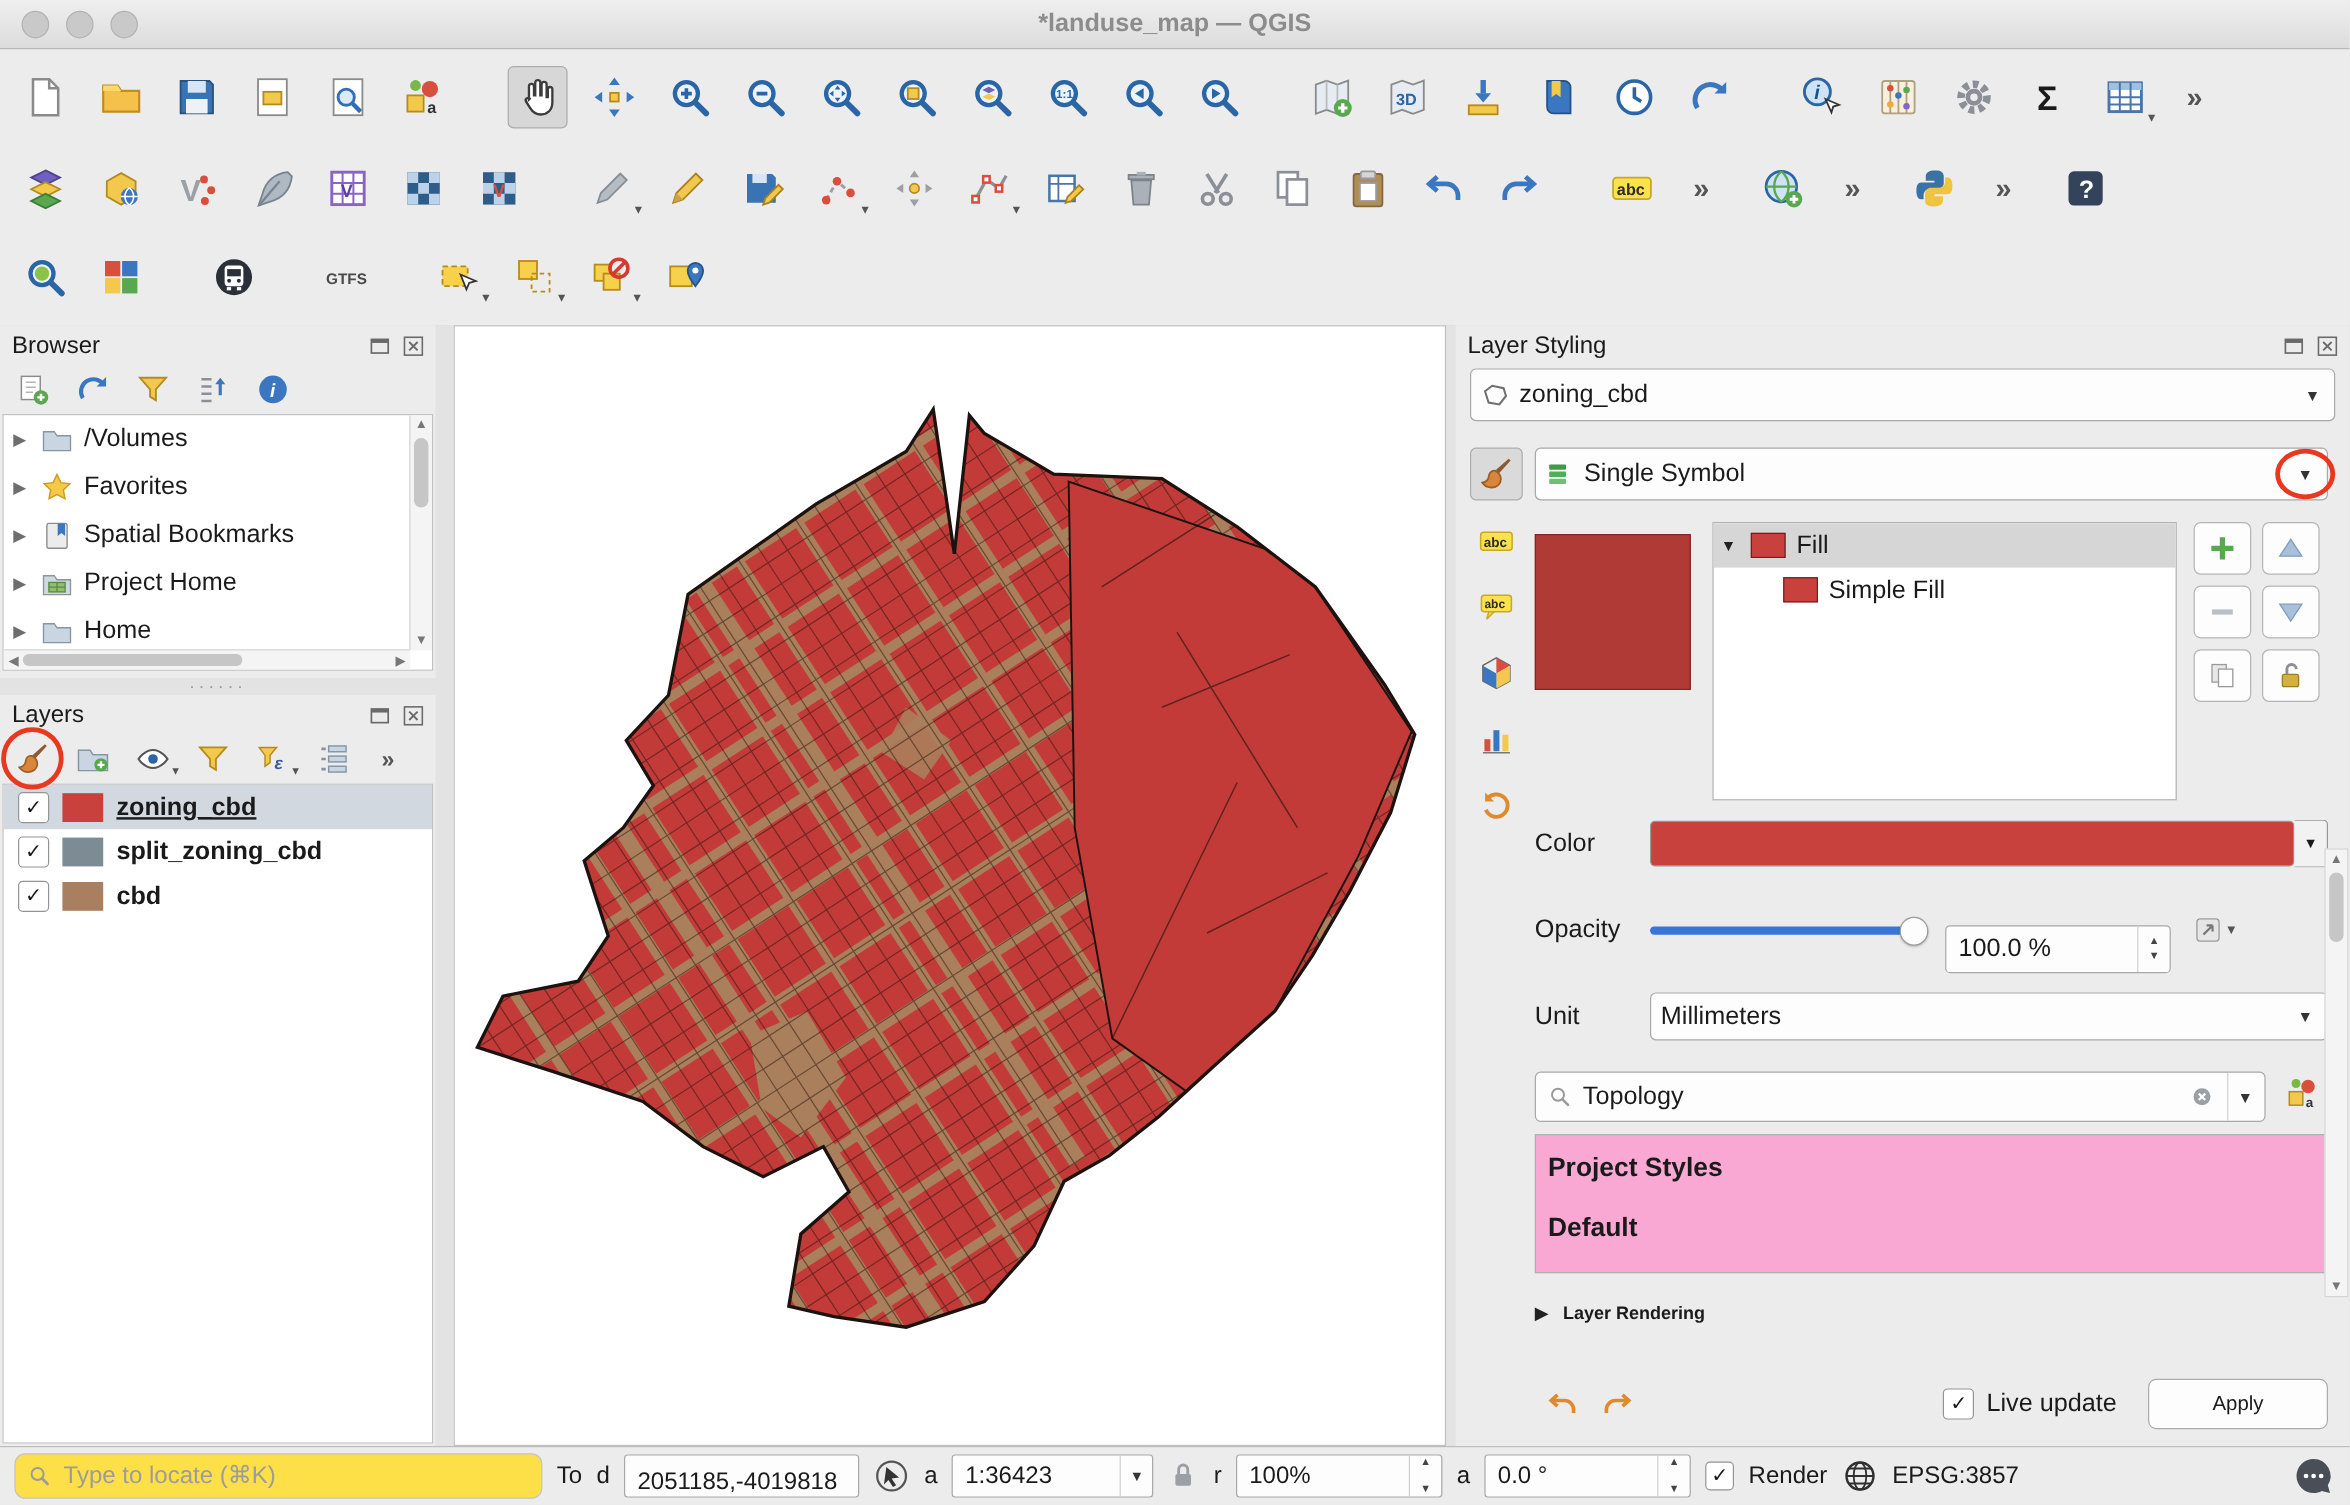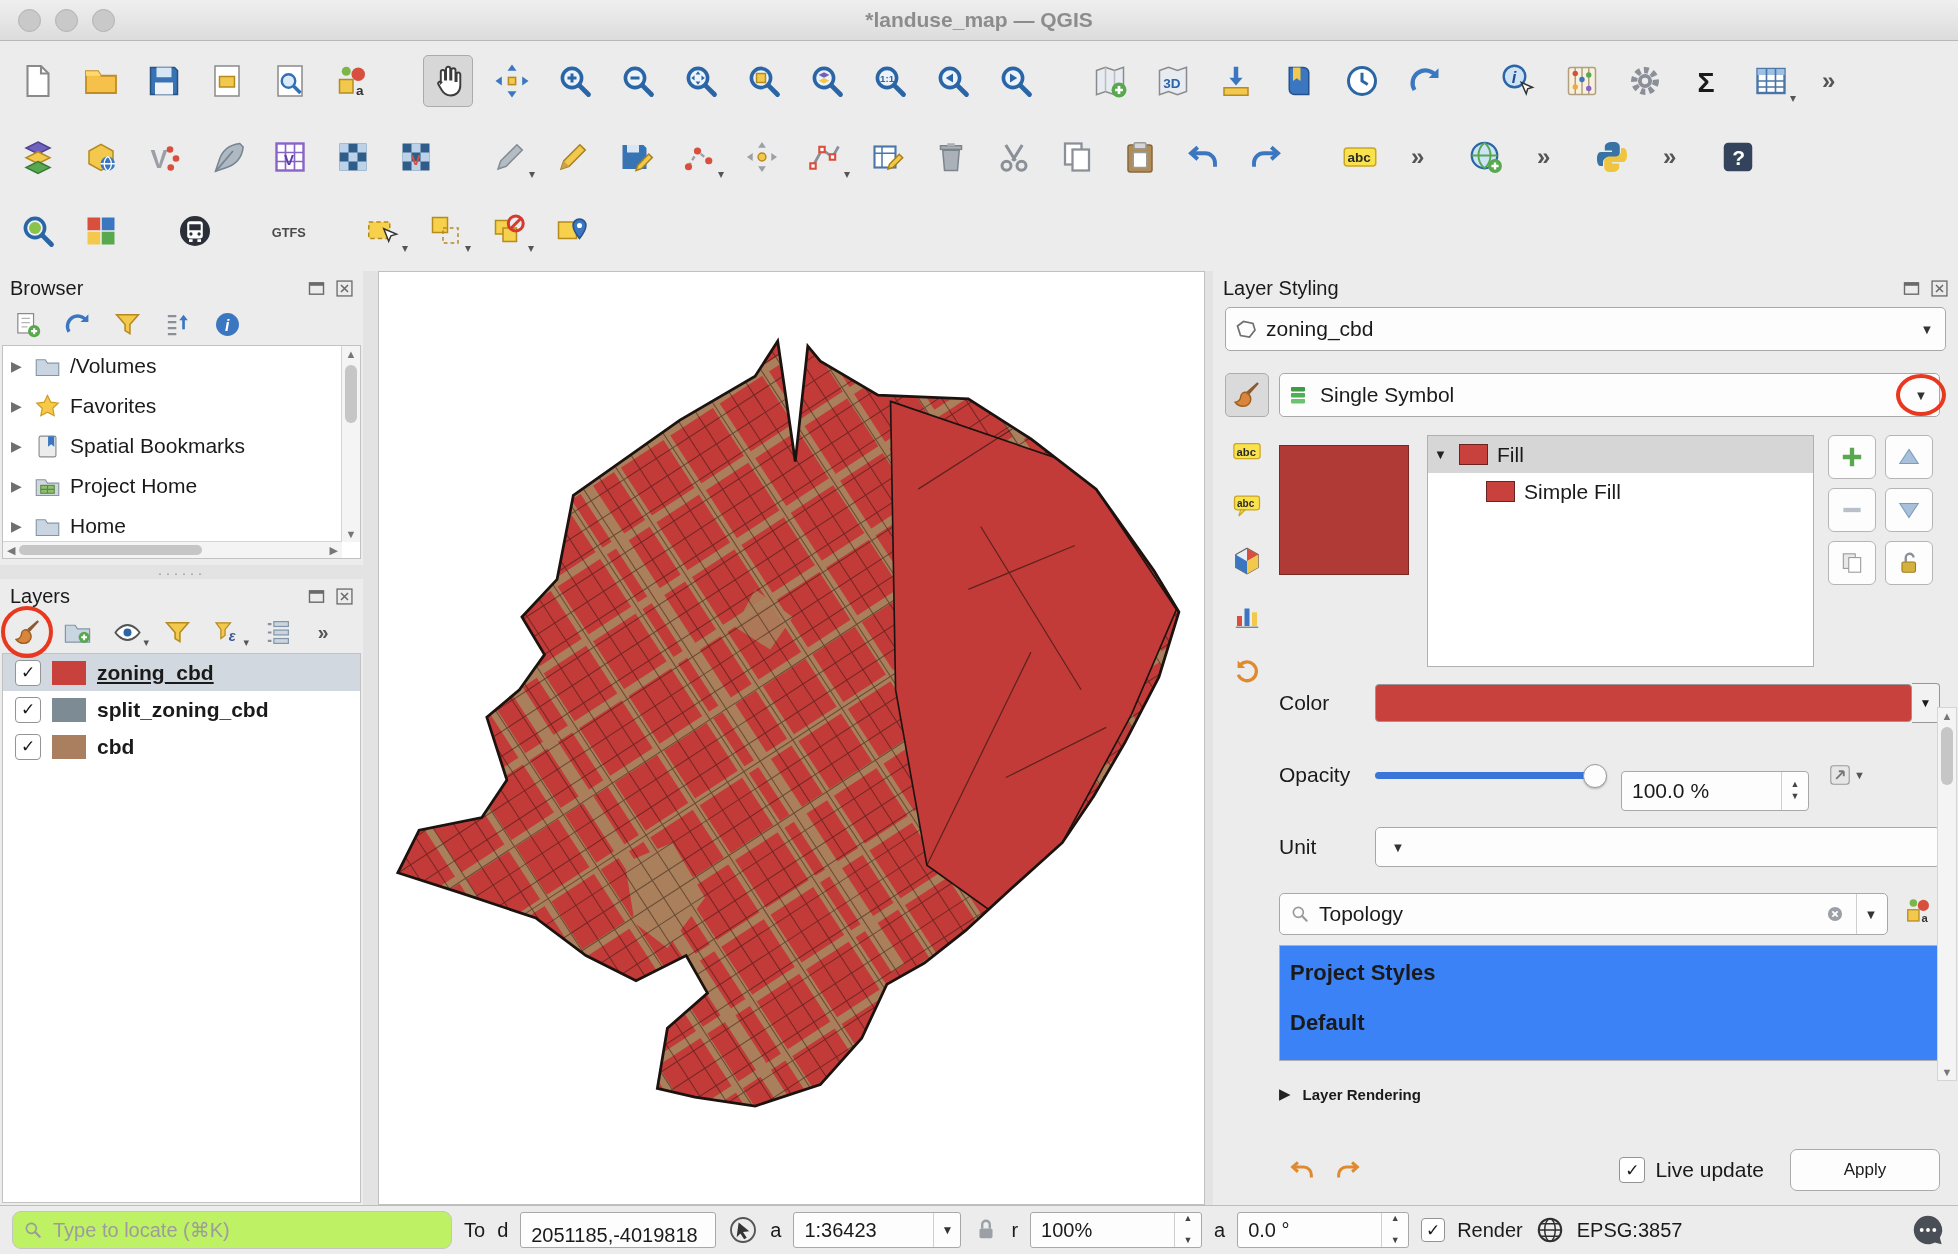--- a/index.html
+++ b/index.html
@@ -110,37 +110,37 @@
   .mini-caret{font-size:11px;color:#555;}
   .unit-combo{flex:1;height:38px;}
   .search-row{margin-top:26px;display:flex;align-items:center;}
   .search-box{flex:1;height:40px;background:#fdfdfd;border:1px solid #a8a8a8;border-radius:5px;display:flex;
     align-items:center;gap:9px;padding:0 2px 0 10px;}
   .search-text{font-size:21px;flex:1;}
   .clearx{margin-right:2px;}
   .combo-caret.searchc{border-left:1px solid #cfcfcf;}
   .style-mgr-btn{margin-left:16px;width:36px;height:36px;}
   .style-mgr-btn svg{width:30px;height:30px;}
-  .styles-list{margin-top:10px;background:#3b82f6;border:1px solid #b0b0b0;height:112px;overflow:hidden;padding-top:2px;}
+  .styles-list{margin-top:10px;background:#f9a8d4;border:1px solid #b0b0b0;height:112px;overflow:hidden;padding-top:2px;}
   .group-row{height:50px;display:flex;align-items:center;padding-left:10px;font-size:22px;font-weight:bold;}
   .rendering-row{margin-top:24px;display:flex;align-items:center;gap:12px;}
   .tri{font-size:15px;color:#222;}
   .rend-lbl{font-size:15px;font-weight:bold;}
   .bottom-row{margin-top:auto;margin-bottom:14px;display:flex;align-items:center;}
   .small-btn{width:46px;height:40px;display:flex;align-items:center;justify-content:center;border-radius:5px;}
   .small-btn svg{width:28px;height:28px;}
   .cb-lbl{font-size:21px;margin-left:10px;}
   .apply-btn{margin-left:26px;width:150px;height:42px;background:#fdfdfd;border:1px solid #ababab;border-radius:7px;
     font-size:17px;font-family:inherit;color:#1a1a1a;}
   .bottom-row .cb{margin-left:auto;}
   .vscroll2{position:absolute;right:1px;top:436px;width:18px;height:372px;background:#f4f4f4;border:1px solid #d5d5d5;
     display:flex;flex-direction:column;align-items:center;font-size:11px;color:#777;}
   .statusbar{position:absolute;left:0;right:0;bottom:0;height:49px;background:#ececec;border-top:1px solid #bdbdbd;
     display:flex;align-items:center;gap:12px;padding:0 12px;font-size:20px;box-sizing:border-box;}
-  .locate{width:418px;height:36px;background:#bef264;border:1px solid #c4c4c4;border-radius:9px;display:flex;
+  .locate{width:418px;height:36px;background:#fde047;border:1px solid #c4c4c4;border-radius:9px;display:flex;
     align-items:center;gap:8px;padding:0 10px;flex:0 0 auto;}
   .locate-input{border:none;outline:none;flex:1;font-size:20px;font-family:inherit;background:transparent;color:#333;}
   .locate-input::placeholder{color:#9c9c9c;}
   .sb-lbl{flex:0 0 auto;}
   .sb-box{height:36px;background:#fdfdfd;border:1px solid #a8a8a8;border-radius:3px;display:flex;align-items:center;
     padding-left:10px;box-sizing:border-box;flex:0 0 auto;}
   .coord{width:196px;align-items:flex-end;}
   .combo-sb{width:168px;}
   .sb-caret{margin-left:auto;width:26px;display:flex;justify-content:center;font-size:12px;color:#333;border-left:1px solid #cfcfcf;height:100%;align-items:center;}
   .spin-sb{width:172px;}
@@ -1138,20 +1138,21 @@
             <span class="ic24"><svg viewBox="0 0 24 24" xmlns="http://www.w3.org/2000/svg">
                   <rect x="3.5" y="3.5" width="17" height="17" rx="2.5" fill="#e6e6e6" stroke="#9a9a9a"></rect>
                   <path d="M8.5 15.5l7-7M15.5 8.5v4.6M15.5 8.5h-4.6" fill="none" stroke="#777" stroke-width="1.7"></path>
                 </svg></span>
             <span class="mini-caret">▼</span>
           </span>
         </div>
         <div class="prop-row">
           <span class="plbl">Unit</span>
           <span class="combo unit-combo">
+            <span class="combo-text">Millimeters</span>
             <span class="combo-caret">▼</span>
           </span>
         </div>
         <div class="search-row">
           <span class="search-box">
             <span class="ic18"><svg viewBox="0 0 24 24" xmlns="http://www.w3.org/2000/svg">
                   <circle cx="10" cy="10" r="6" fill="none" stroke="#9a9a9a" stroke-width="2"></circle>
                   <line x1="14.5" y1="14.5" x2="20" y2="20" stroke="#9a9a9a" stroke-width="2.6" stroke-linecap="round"></line>
                 </svg></span>
             <span class="search-text">Topology</span>

